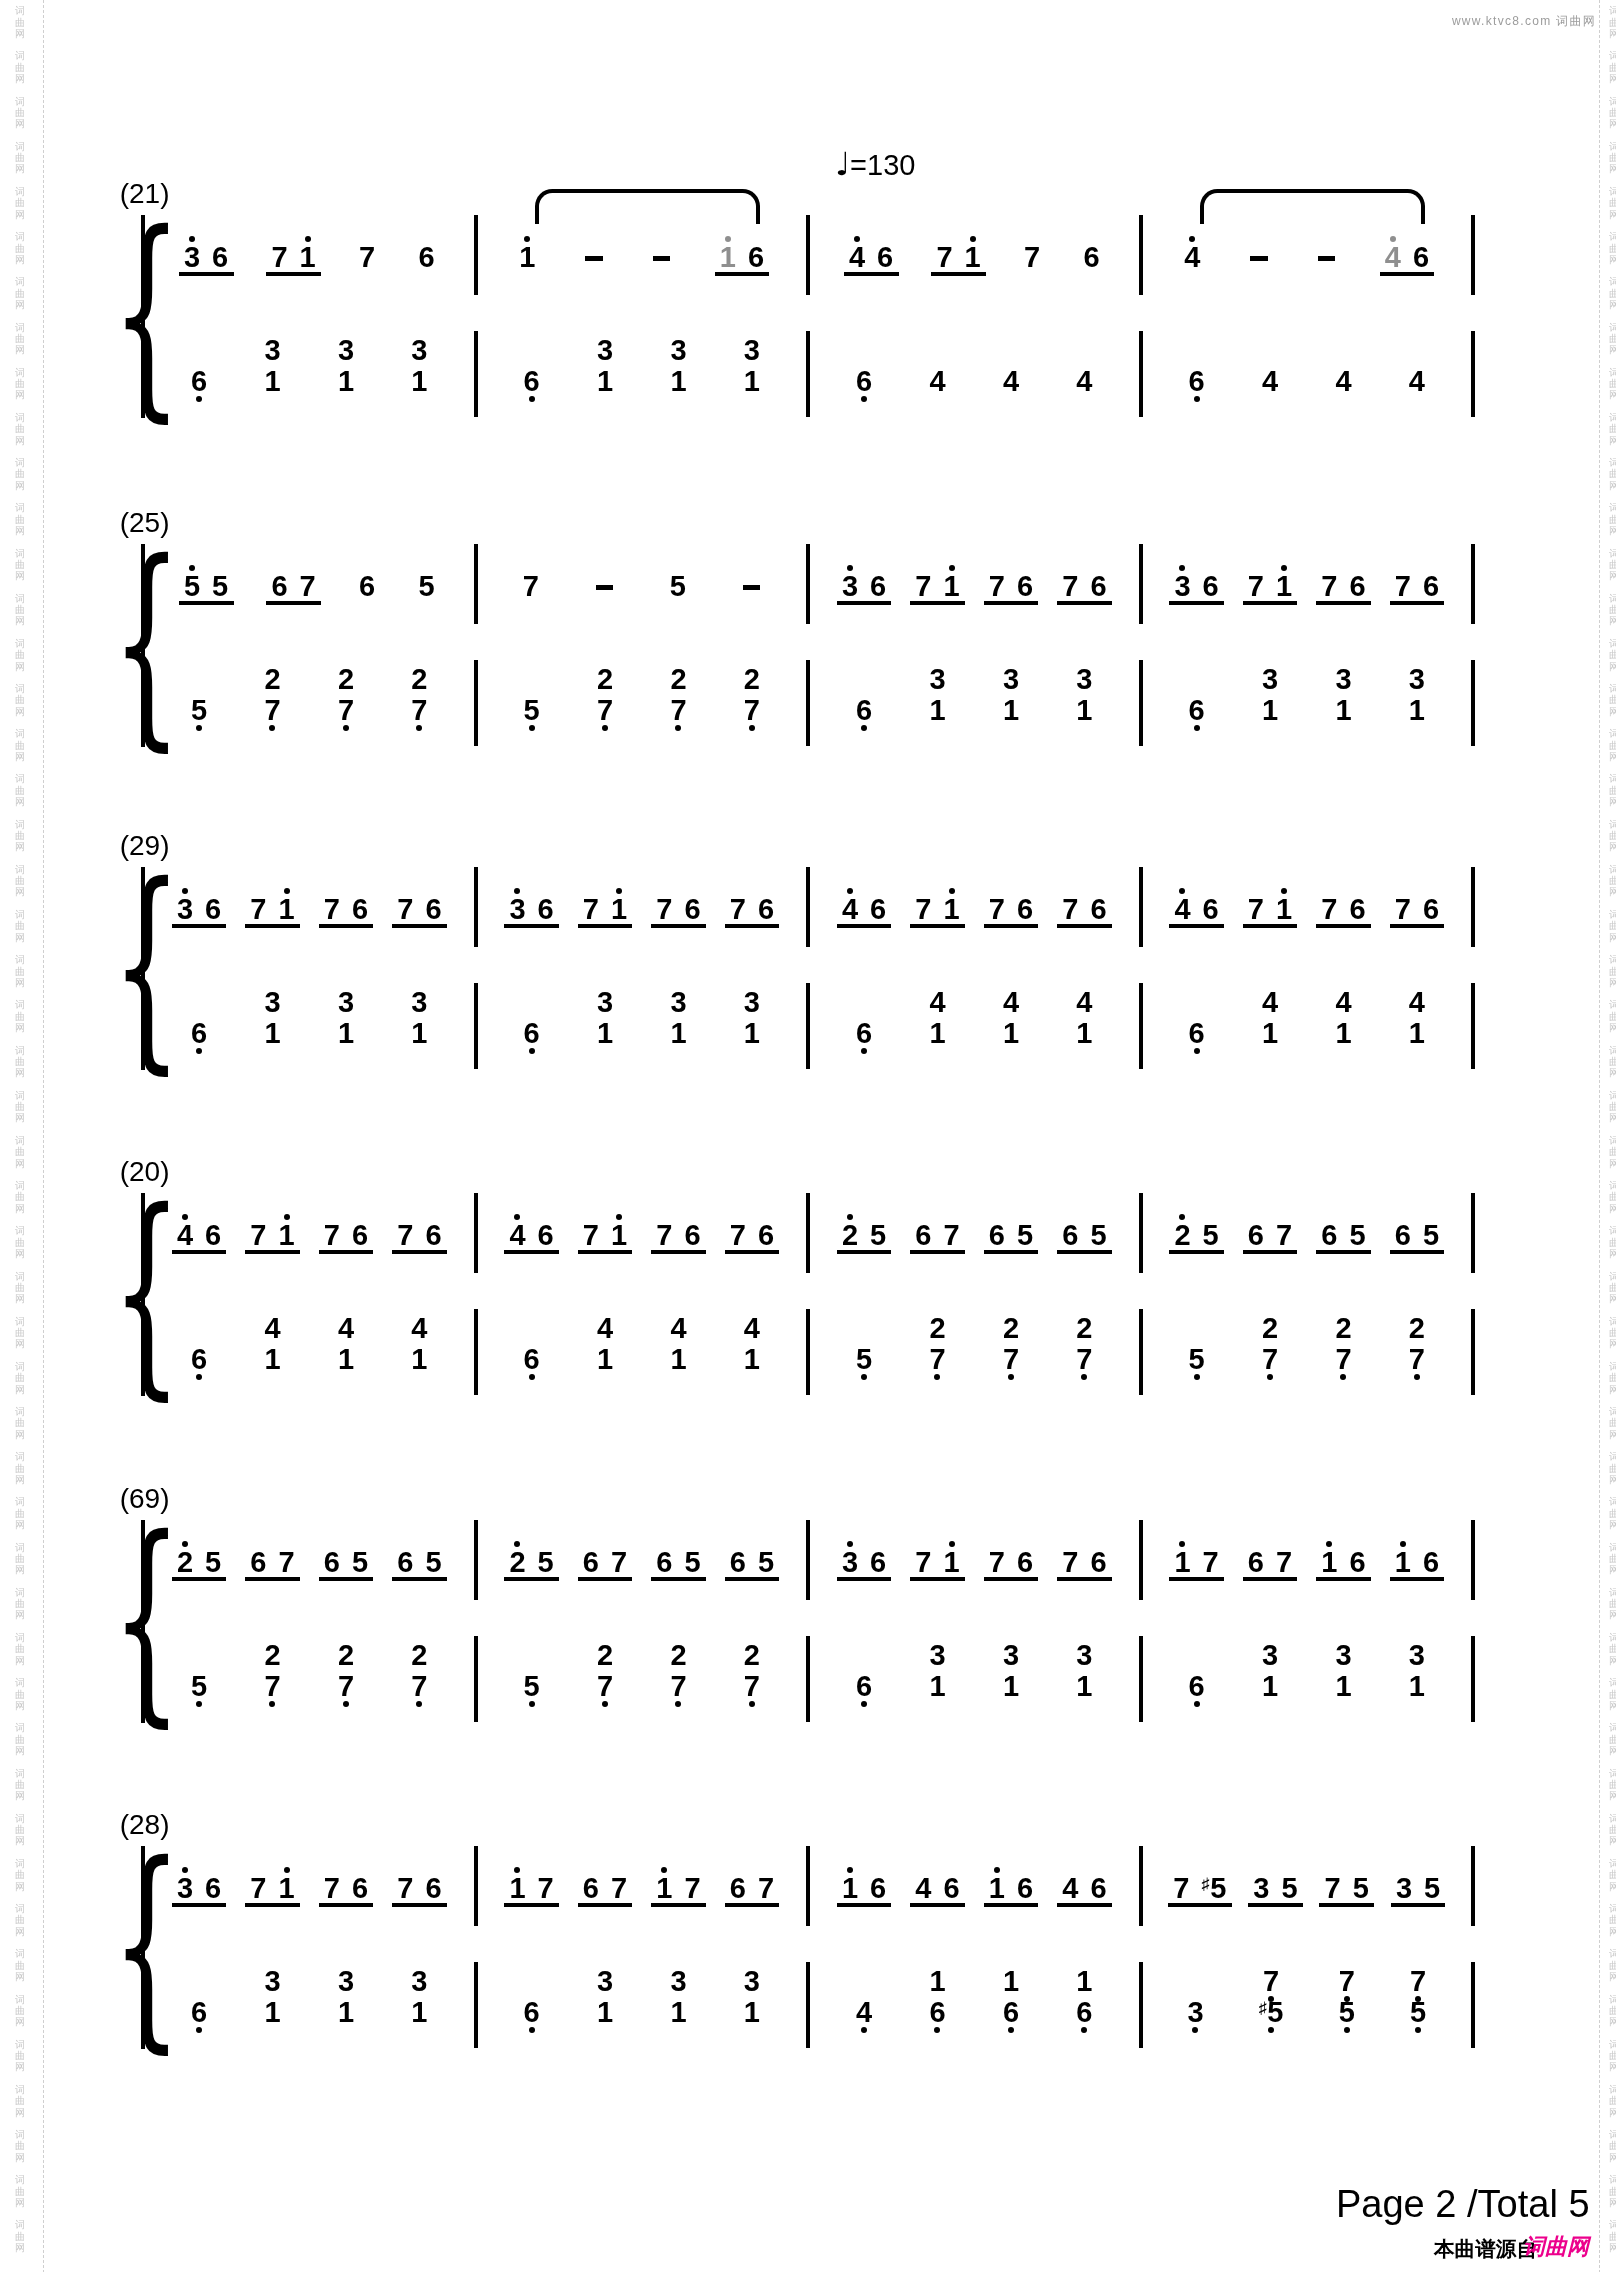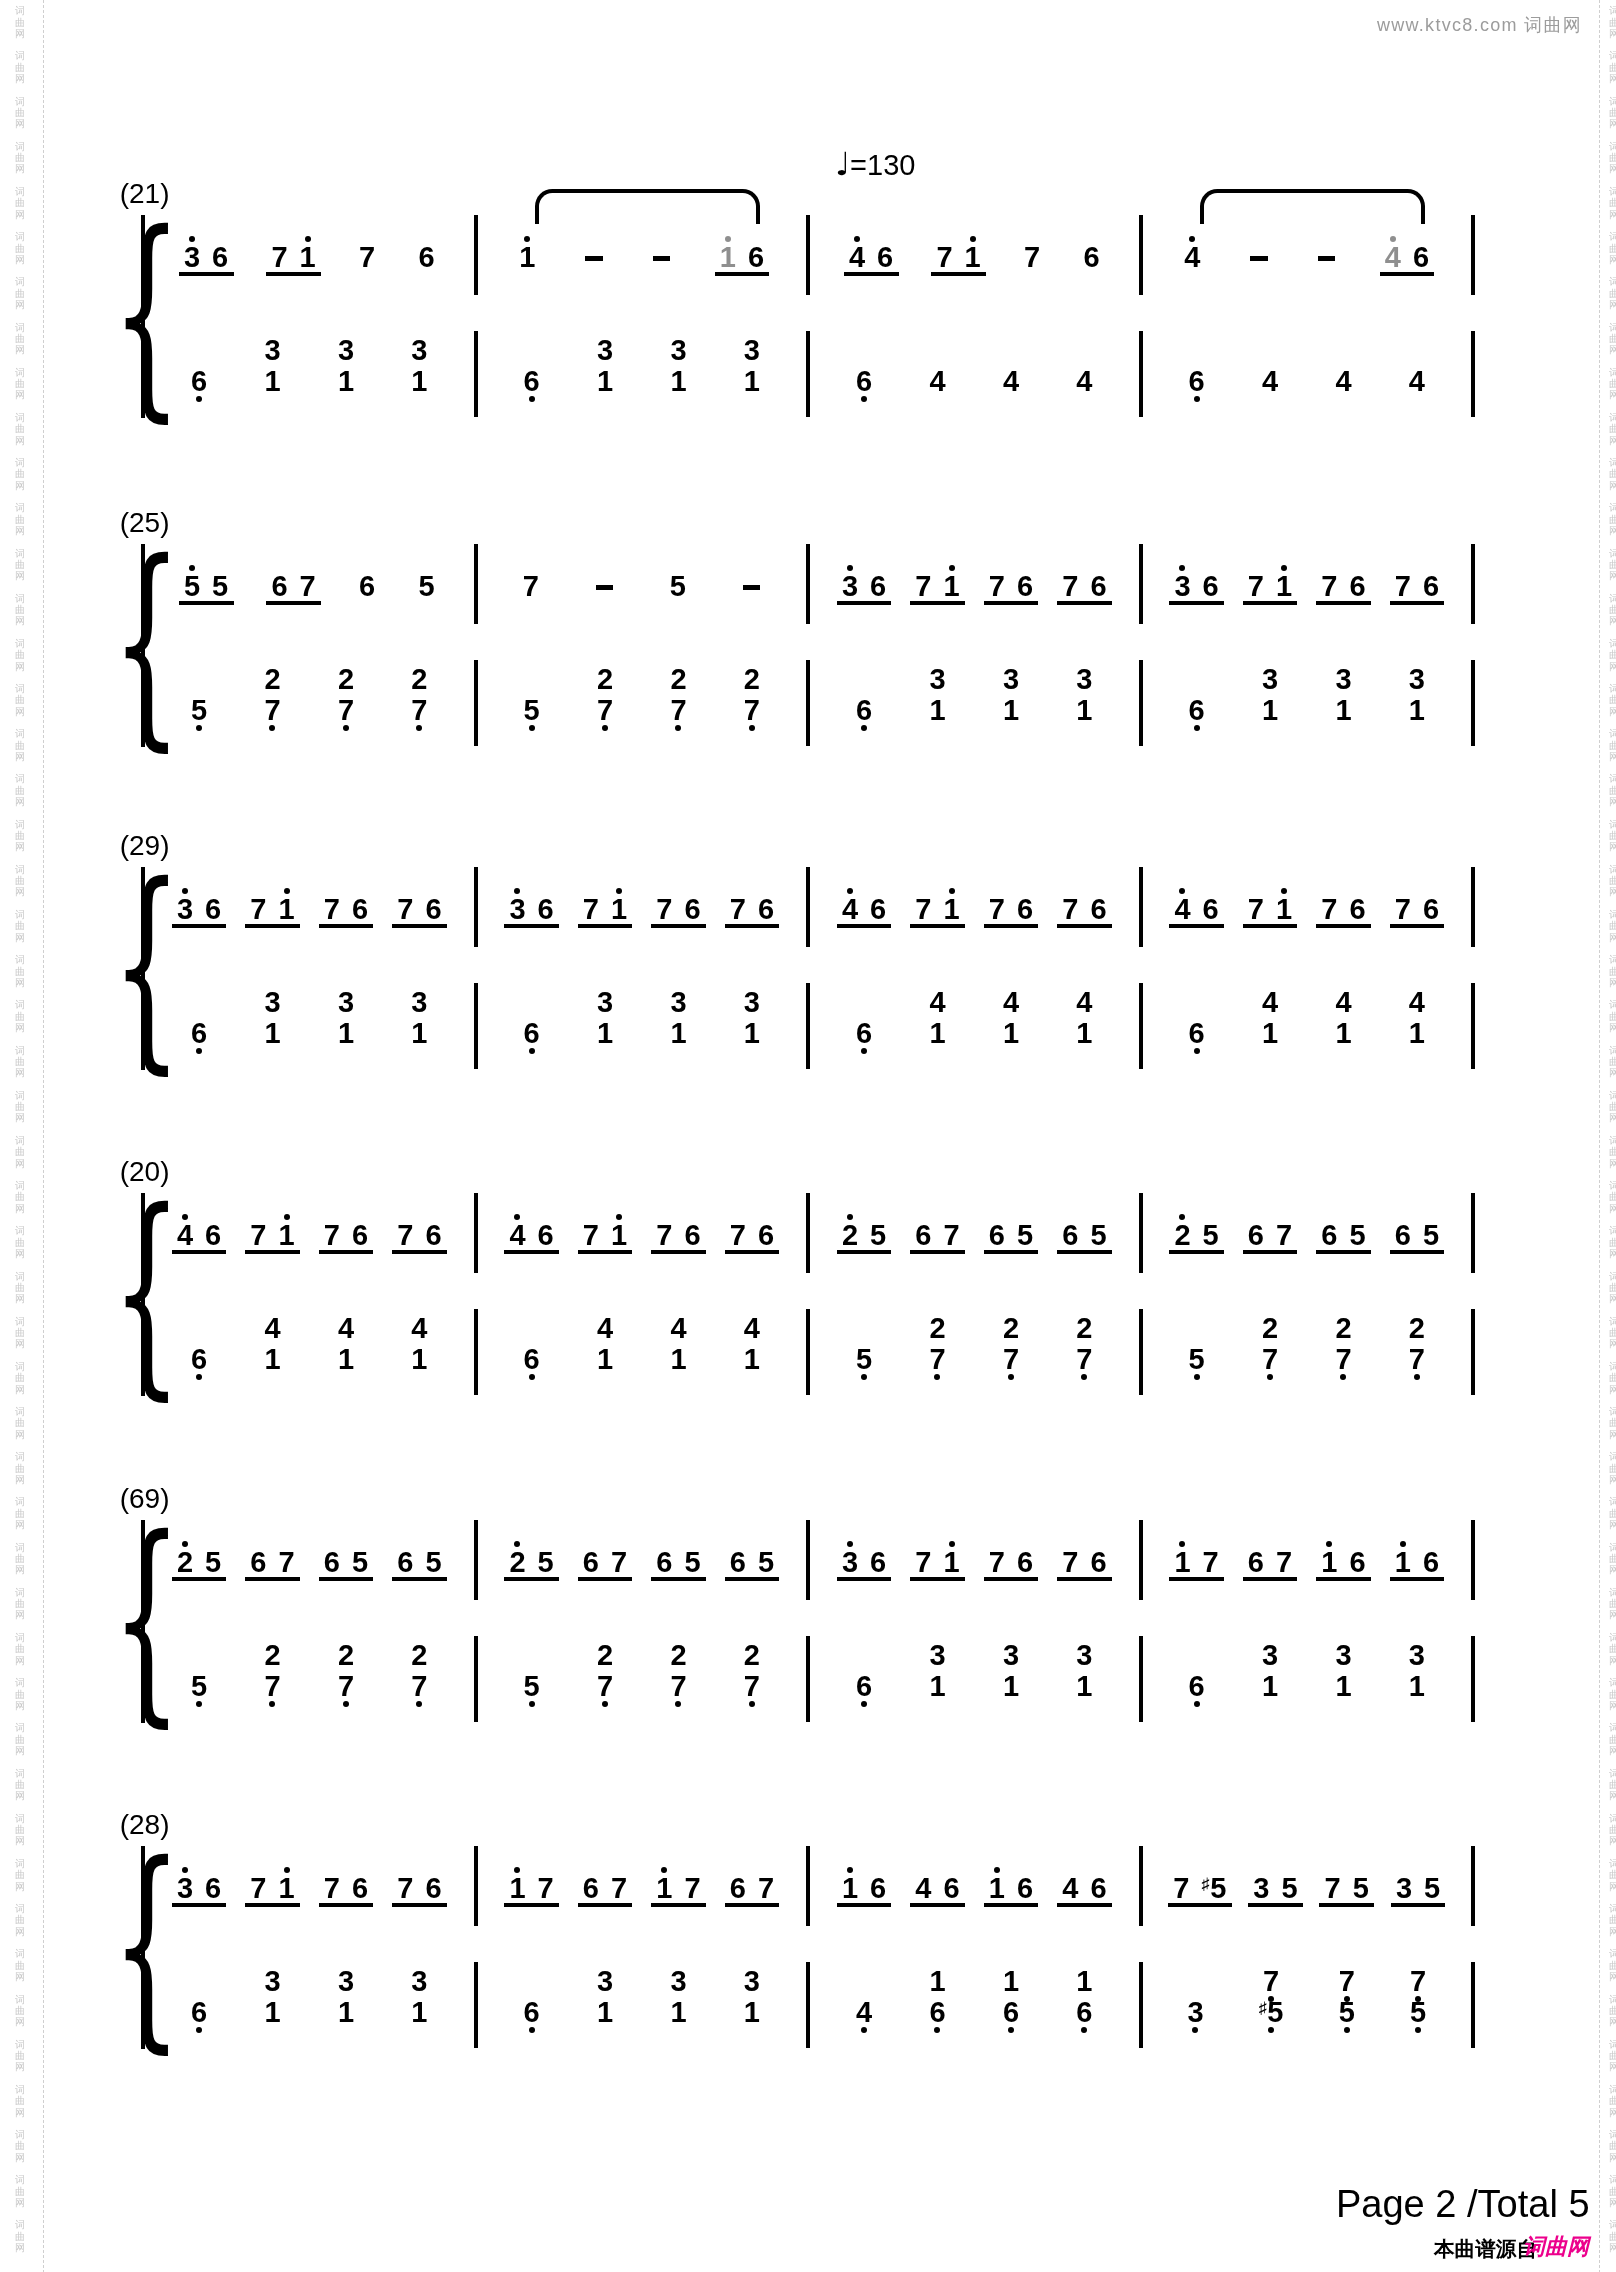--- a/index.html
+++ b/index.html
@@ -9,21 +9,21 @@
   
   .wm-col{position:absolute;top:5.3px;width:24px;font-size:10px;line-height:11.3px;
           color:#c9c9c9;text-align:center;white-space:pre-line;user-select:none;}
   .wm-left{left:8px}
   .wm-right{left:1602px}
   .wm-dash{position:absolute;top:0;bottom:0;width:0;border-left:1.3px dashed #cfcfcf;}
   .dash-left{left:43px}
   .dash-right{left:1599px}
 
   
-  .credit{position:absolute;top:13.3px;right:35px;font-size:18px;color:#9c9c9c;letter-spacing:1.3px;}
+  .credit{position:absolute;top:13.3px;right:21px;font-size:12px;color:#9c9c9c;letter-spacing:1.3px;}
 
   
   .tempo{position:absolute;left:835px;top:145px;font-size:29px;white-space:nowrap;}
   .tempo .glyph{font-family:"DejaVu Sans",sans-serif;font-size:32px;}
 
   
   .sheet{position:absolute;left:113px;top:0;width:1377px;height:2062px;margin-top:20px;}
   .system{position:absolute;left:0;width:1370px;height:266px;}
   .sysnum{position:absolute;left:6.7px;top:0;font-size:28px;}
   .brace{position:absolute;left:-1.3px;top:29px;width:29px;height:214px;

